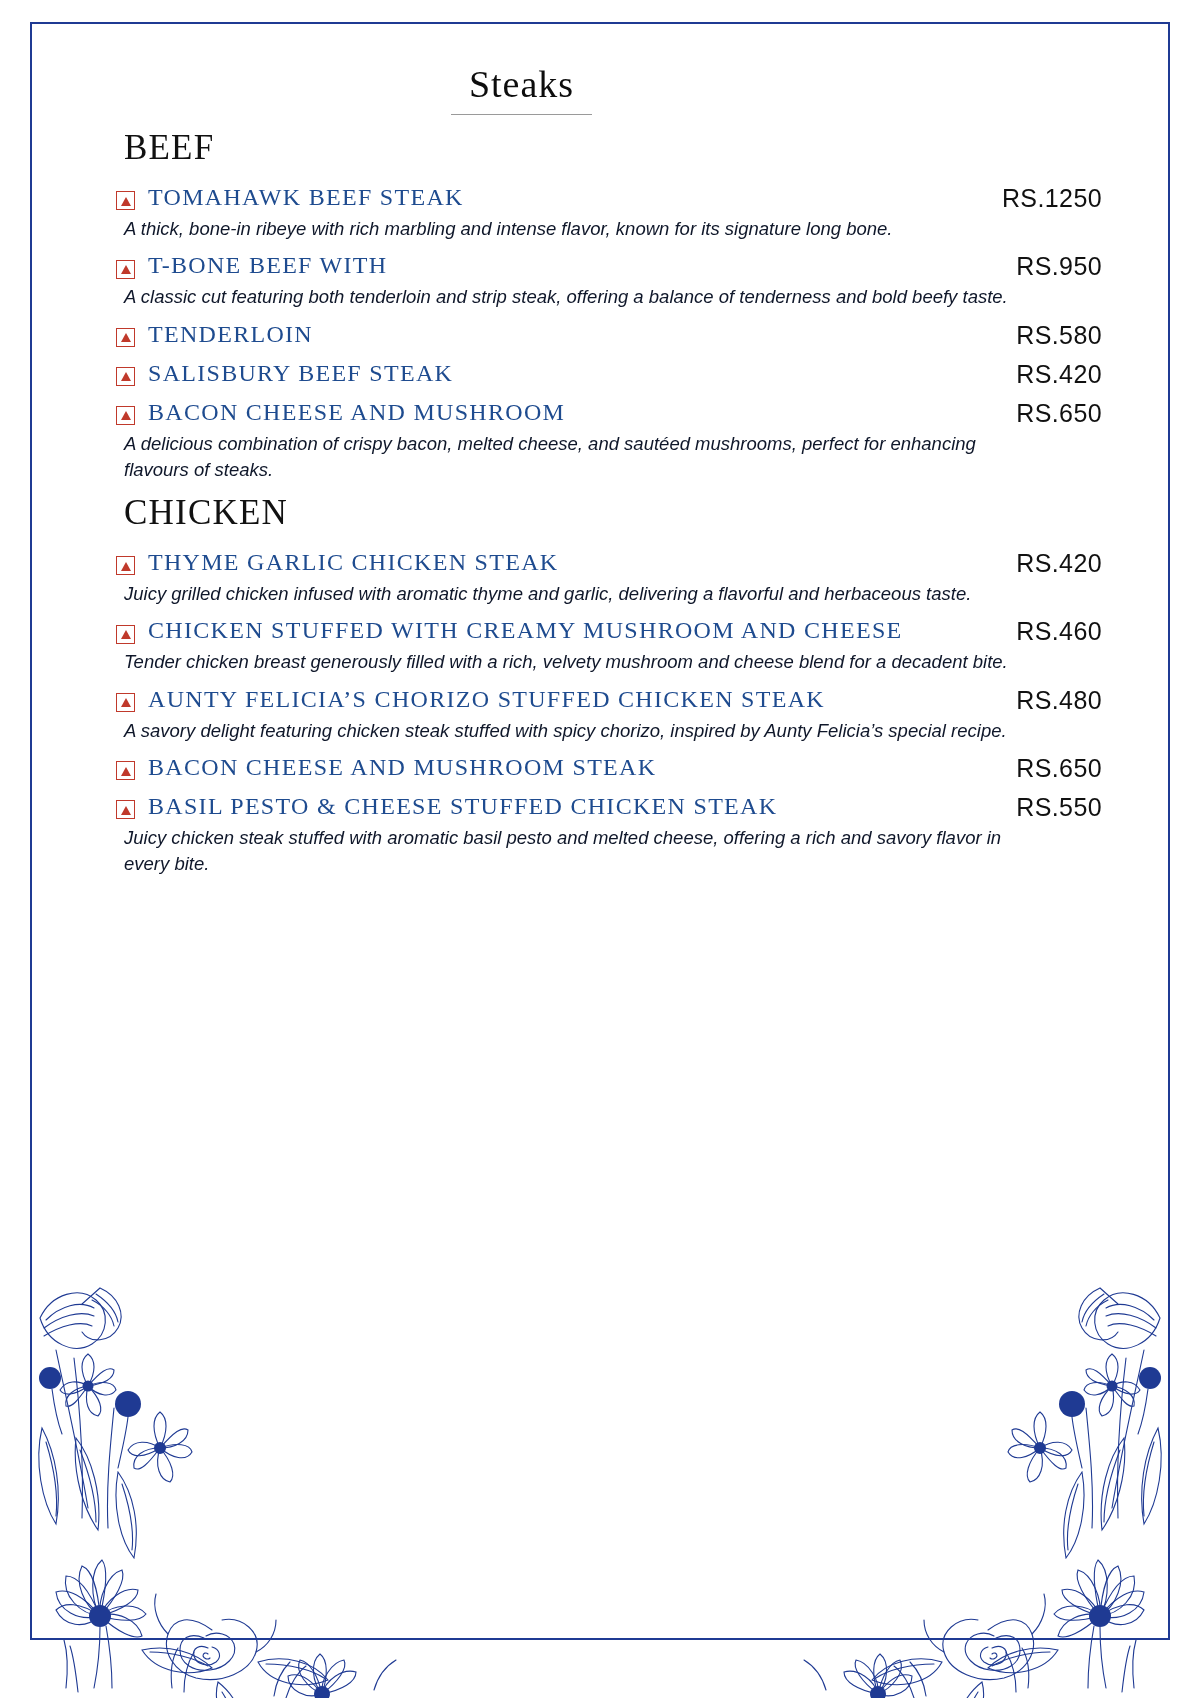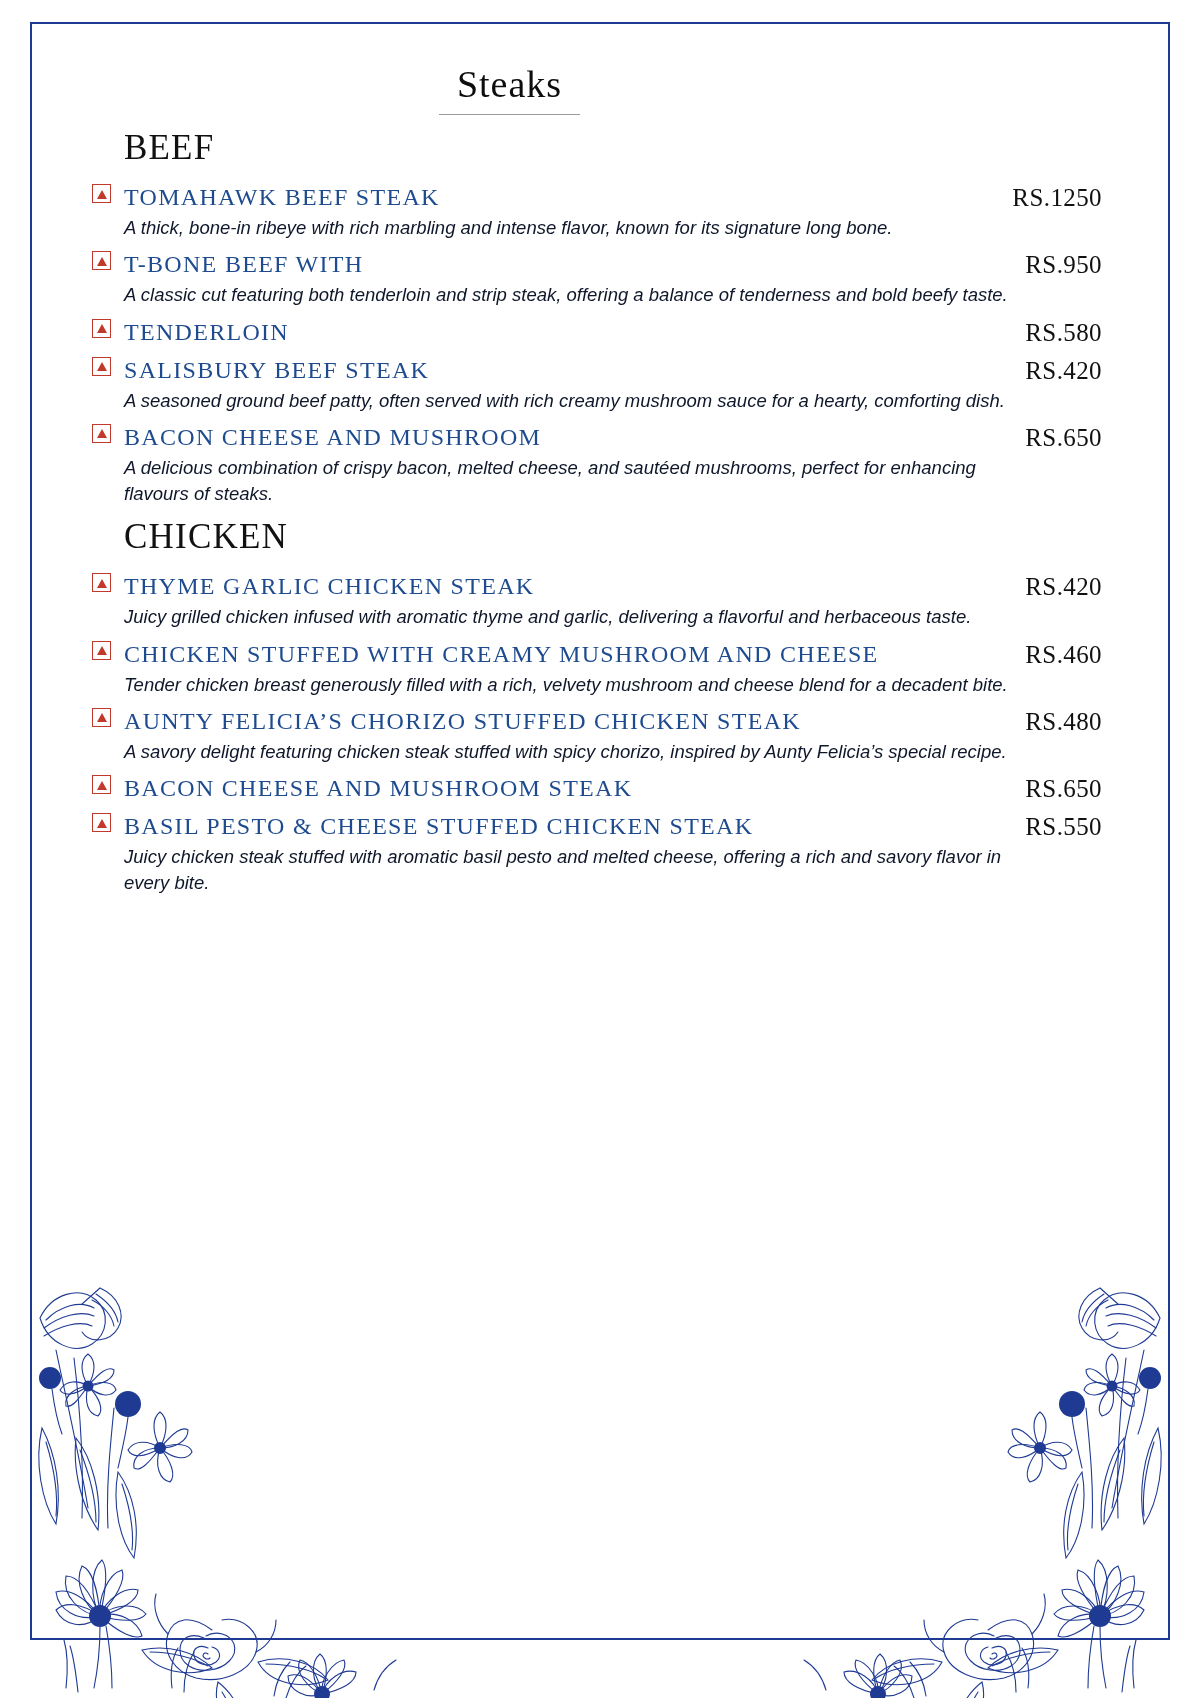--- a/index.html
+++ b/index.html
@@ -25,21 +25,21 @@
     border: 2px solid #1f3a93;
     box-sizing: border-box;
     pointer-events: none;
     z-index: 3;
   }
 
   
   .menu-title-wrap {
     position: absolute;
     top: 62px;
-    left: 4px;
+    left: 16px;
     width: 1011px;
     text-align: center;
     z-index: 5;
   }
   .menu-title {
     display: inline-block;
     font-family: "Liberation Serif", serif;
     font-size: 38px;
     font-weight: 400;
     color: #0d0d0d;
@@ -73,23 +73,24 @@
   .item {
     margin-bottom: 10px;
   }
   .item-row {
     display: flex;
     align-items: flex-start;
     justify-content: space-between;
   }
   .item-left {
     display: flex;
-    align-items: flex-start;
+    align-items: flex-end;
     flex: 1 1 auto;
     min-width: 0;
+    margin-left: 24px;
   }
   .nonveg-icon {
     flex: 0 0 auto;
     width: 19px;
     height: 19px;
     border: 1.6px solid #c0392b;
     box-sizing: border-box;
     margin-right: 13px;
     position: relative;
     display: inline-block;
@@ -109,21 +110,21 @@
   .item-name {
     font-family: "Liberation Serif", serif;
     font-size: 24px;
     color: #1e4b8f;
     letter-spacing: 1.3px;
     white-space: nowrap;
     line-height: 1.1;
   }
   .item-price {
     flex: 0 0 auto;
-    font-family: Liberation Serif, serif;
+    font-family: Liberation Sans, sans-serif;
     font-size: 25px;
     color: #111111;
     letter-spacing: 0.4px;
     padding-left: 24px;
     white-space: nowrap;
   }
   .item-desc {
     font-family: "Liberation Sans", sans-serif;
     font-style: italic;
     font-size: 18.5px;
@@ -196,21 +197,20 @@
           </div>
         </div>
         <div class="item">
           <div class="item-row">
             <div class="item-left">
               <span class="nonveg-icon"></span>
               <span class="item-name">SALISBURY BEEF STEAK</span>
             </div>
             <span class="item-price">RS.420</span>
           </div>
-          <div class="item-desc">A seasoned ground beef patty, often served with rich creamy mushroom sauce for a hearty, comforting dish.</div>
         </div>
         <div class="item">
           <div class="item-row">
             <div class="item-left">
               <span class="nonveg-icon"></span>
               <span class="item-name">BACON CHEESE AND MUSHROOM</span>
             </div>
             <span class="item-price">RS.650</span>
           </div>
           <div class="item-desc">A delicious combination of crispy bacon, melted cheese, and sautéed mushrooms, perfect for enhancing flavours of steaks.</div>

